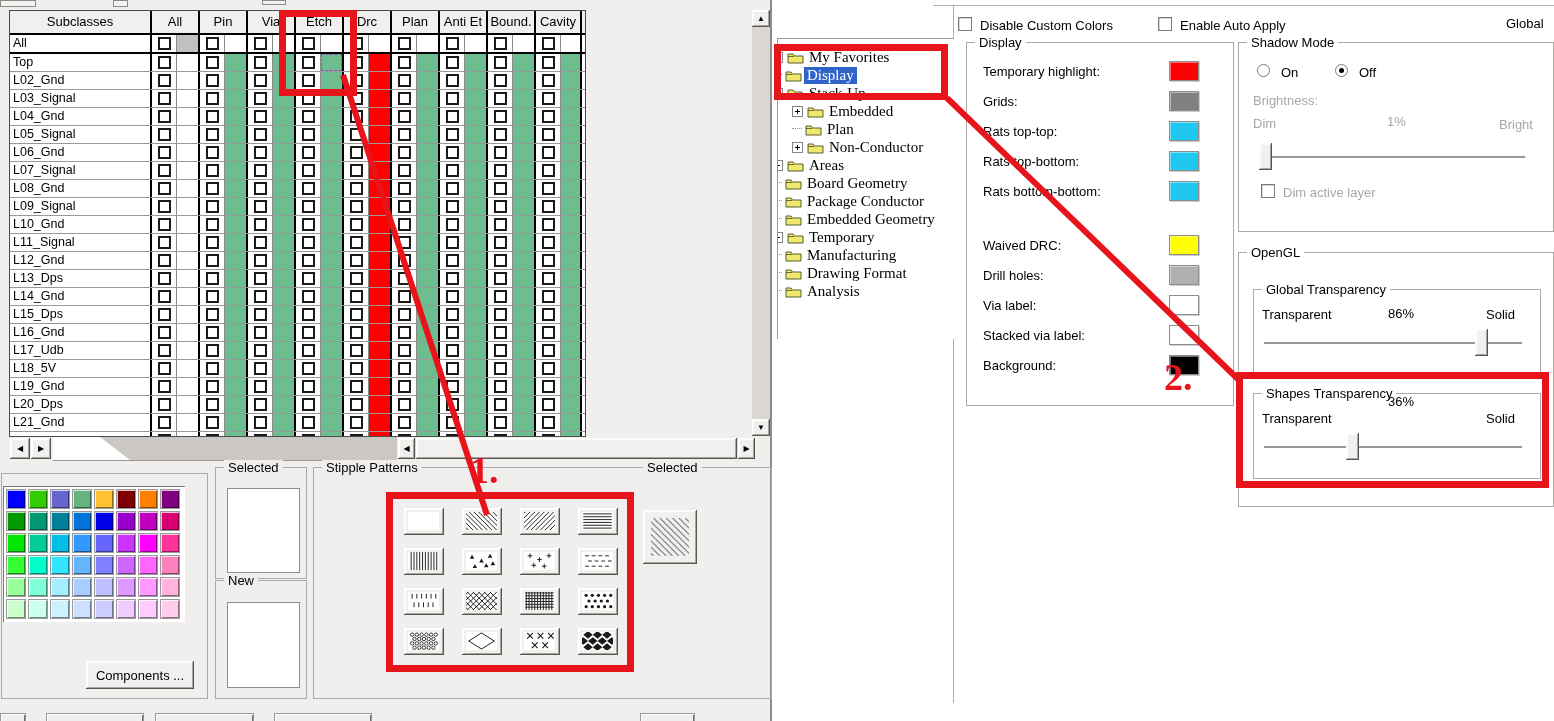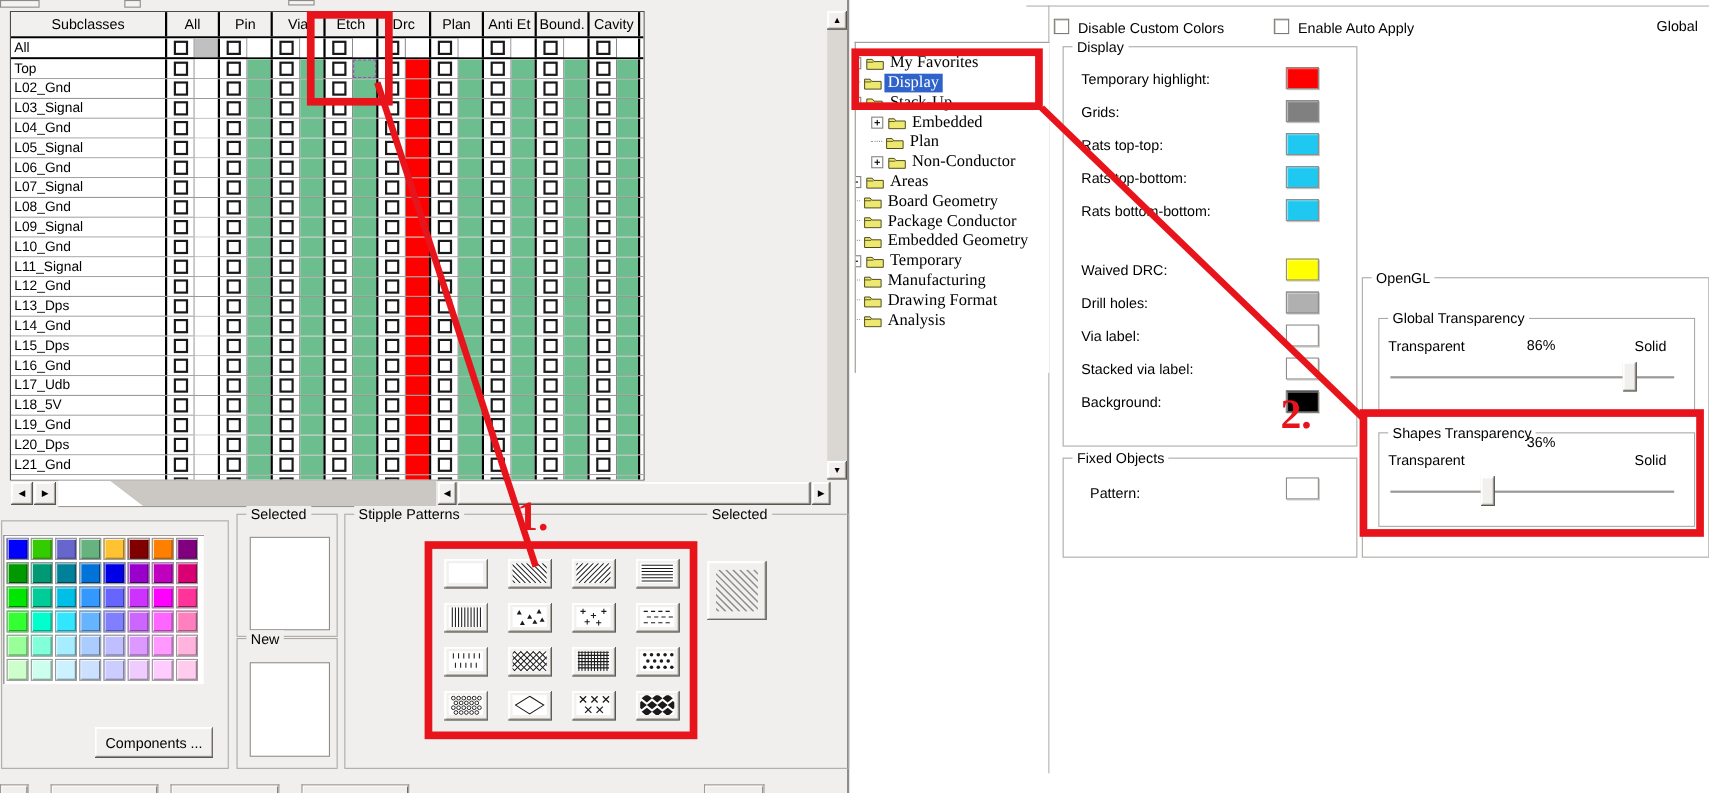--- a/index.html
+++ b/index.html
@@ -1880,26 +1880,36 @@
         <div class="abs cswatch" style="left: 202px; top: 222px; background: rgb(176, 176, 176);"></div>
         <div class="abs rlab" style="left: 16px; top: 255px;">Via label:</div>
         <div class="abs cswatch" style="left: 202px; top: 252px; background: rgb(255, 255, 255);"></div>
         <div class="abs rlab" style="left: 16px; top: 285px;">Stacked via label:</div>
         <div class="abs cswatch" style="left: 202px; top: 282px; background: rgb(255, 255, 255);"></div>
         <div class="abs rlab" style="left: 16px; top: 315px;">Background:</div>
         <div class="abs cswatch" style="left: 202px; top: 312px; background: rgb(0, 0, 0);"></div>
       </div>
   </div>
 
-  <div class="abs gb gbw" style="left:966px;top:416px;width:266px;height:89px;background:#fff">
-    <span class="cap">Fixed Objects</span>
-    <div class="abs rlab" style="left:24px;top:24px">Pattern:</div>
-    <div class="abs cswatch" style="left:202px;top:17px;background:#fff"></div>
+
+  <div class="abs gb gbw" style="left:1238px;top:42px;width:314px;height:188px;background:#fff">
+    <span class="cap">Shadow Mode</span>
+    <div class="abs radio" style="left:18px;top:21px"></div>
+    <div class="abs rlab" style="left:42px;top:22px">On</div>
+    <div class="abs radio sel" style="left:96px;top:21px"></div>
+    <div class="abs rlab" style="left:120px;top:22px">Off</div>
+    <div class="abs rlab dis" style="left:14px;top:50px">Brightness:</div>
+    <div class="abs rlab dis" style="left:14px;top:73px">Dim</div>
+    <div class="abs rlab dis" style="left:148px;top:71px">1%</div>
+    <div class="abs rlab dis" style="left:260px;top:74px">Bright</div>
+    <div class="abs groove" style="left:20px;top:113px;width:266px"></div>
+    <div class="abs raised sthumb" style="left:20px;top:100px"></div>
+    <div class="abs cbr" style="left:22px;top:141px"></div>
+    <div class="abs rlab dis" style="left:44px;top:142px">Dim active layer</div>
   </div>
-
 
   <div class="abs gb gbw" style="left:1238px;top:252px;width:314px;height:253px;background:#fff">
     <span class="cap">OpenGL</span>
 
     <div class="abs gb gbw" style="left:14px;top:36px;width:286px;height:84px;background:#fff">
       <span class="cap">Global Transparency</span>
       <div class="abs rlab" style="left:8px;top:17px">Transparent</div>
       <div class="abs rlab" style="left:134px;top:16px">86%</div>
       <div class="abs rlab" style="left:232px;top:17px">Solid</div>
       <div class="abs groove" style="left:10px;top:52px;width:258px"></div>

